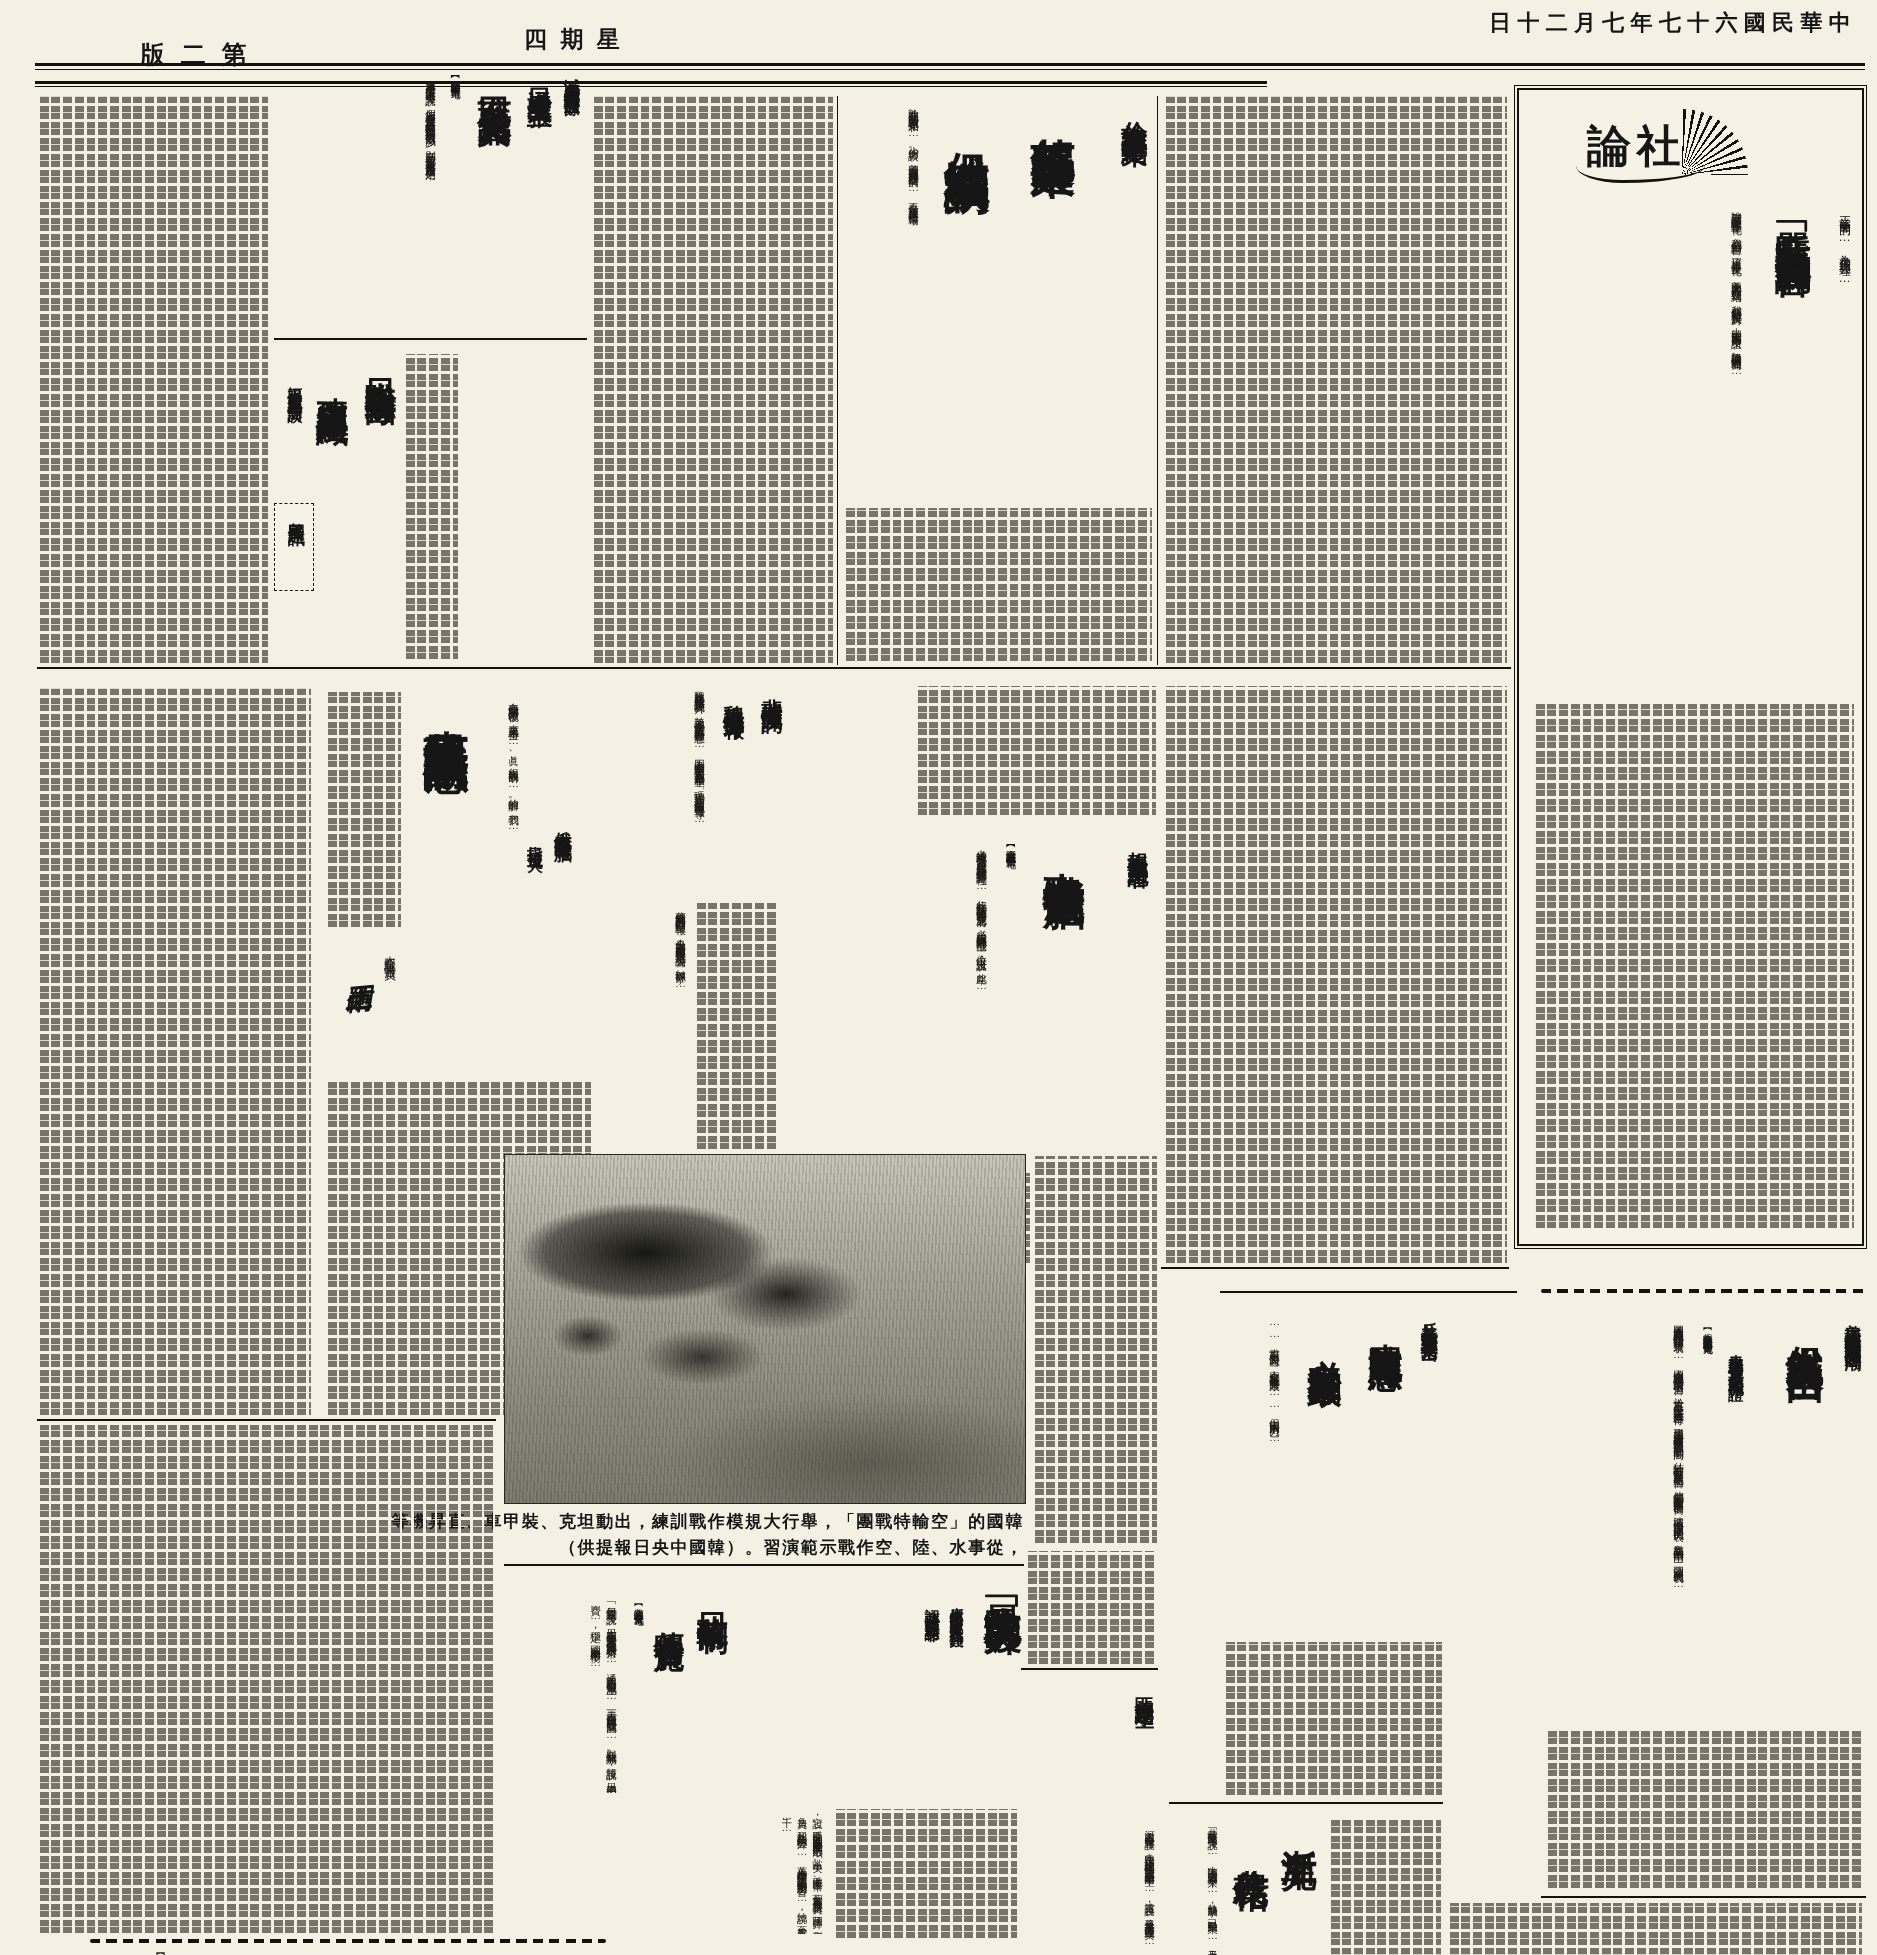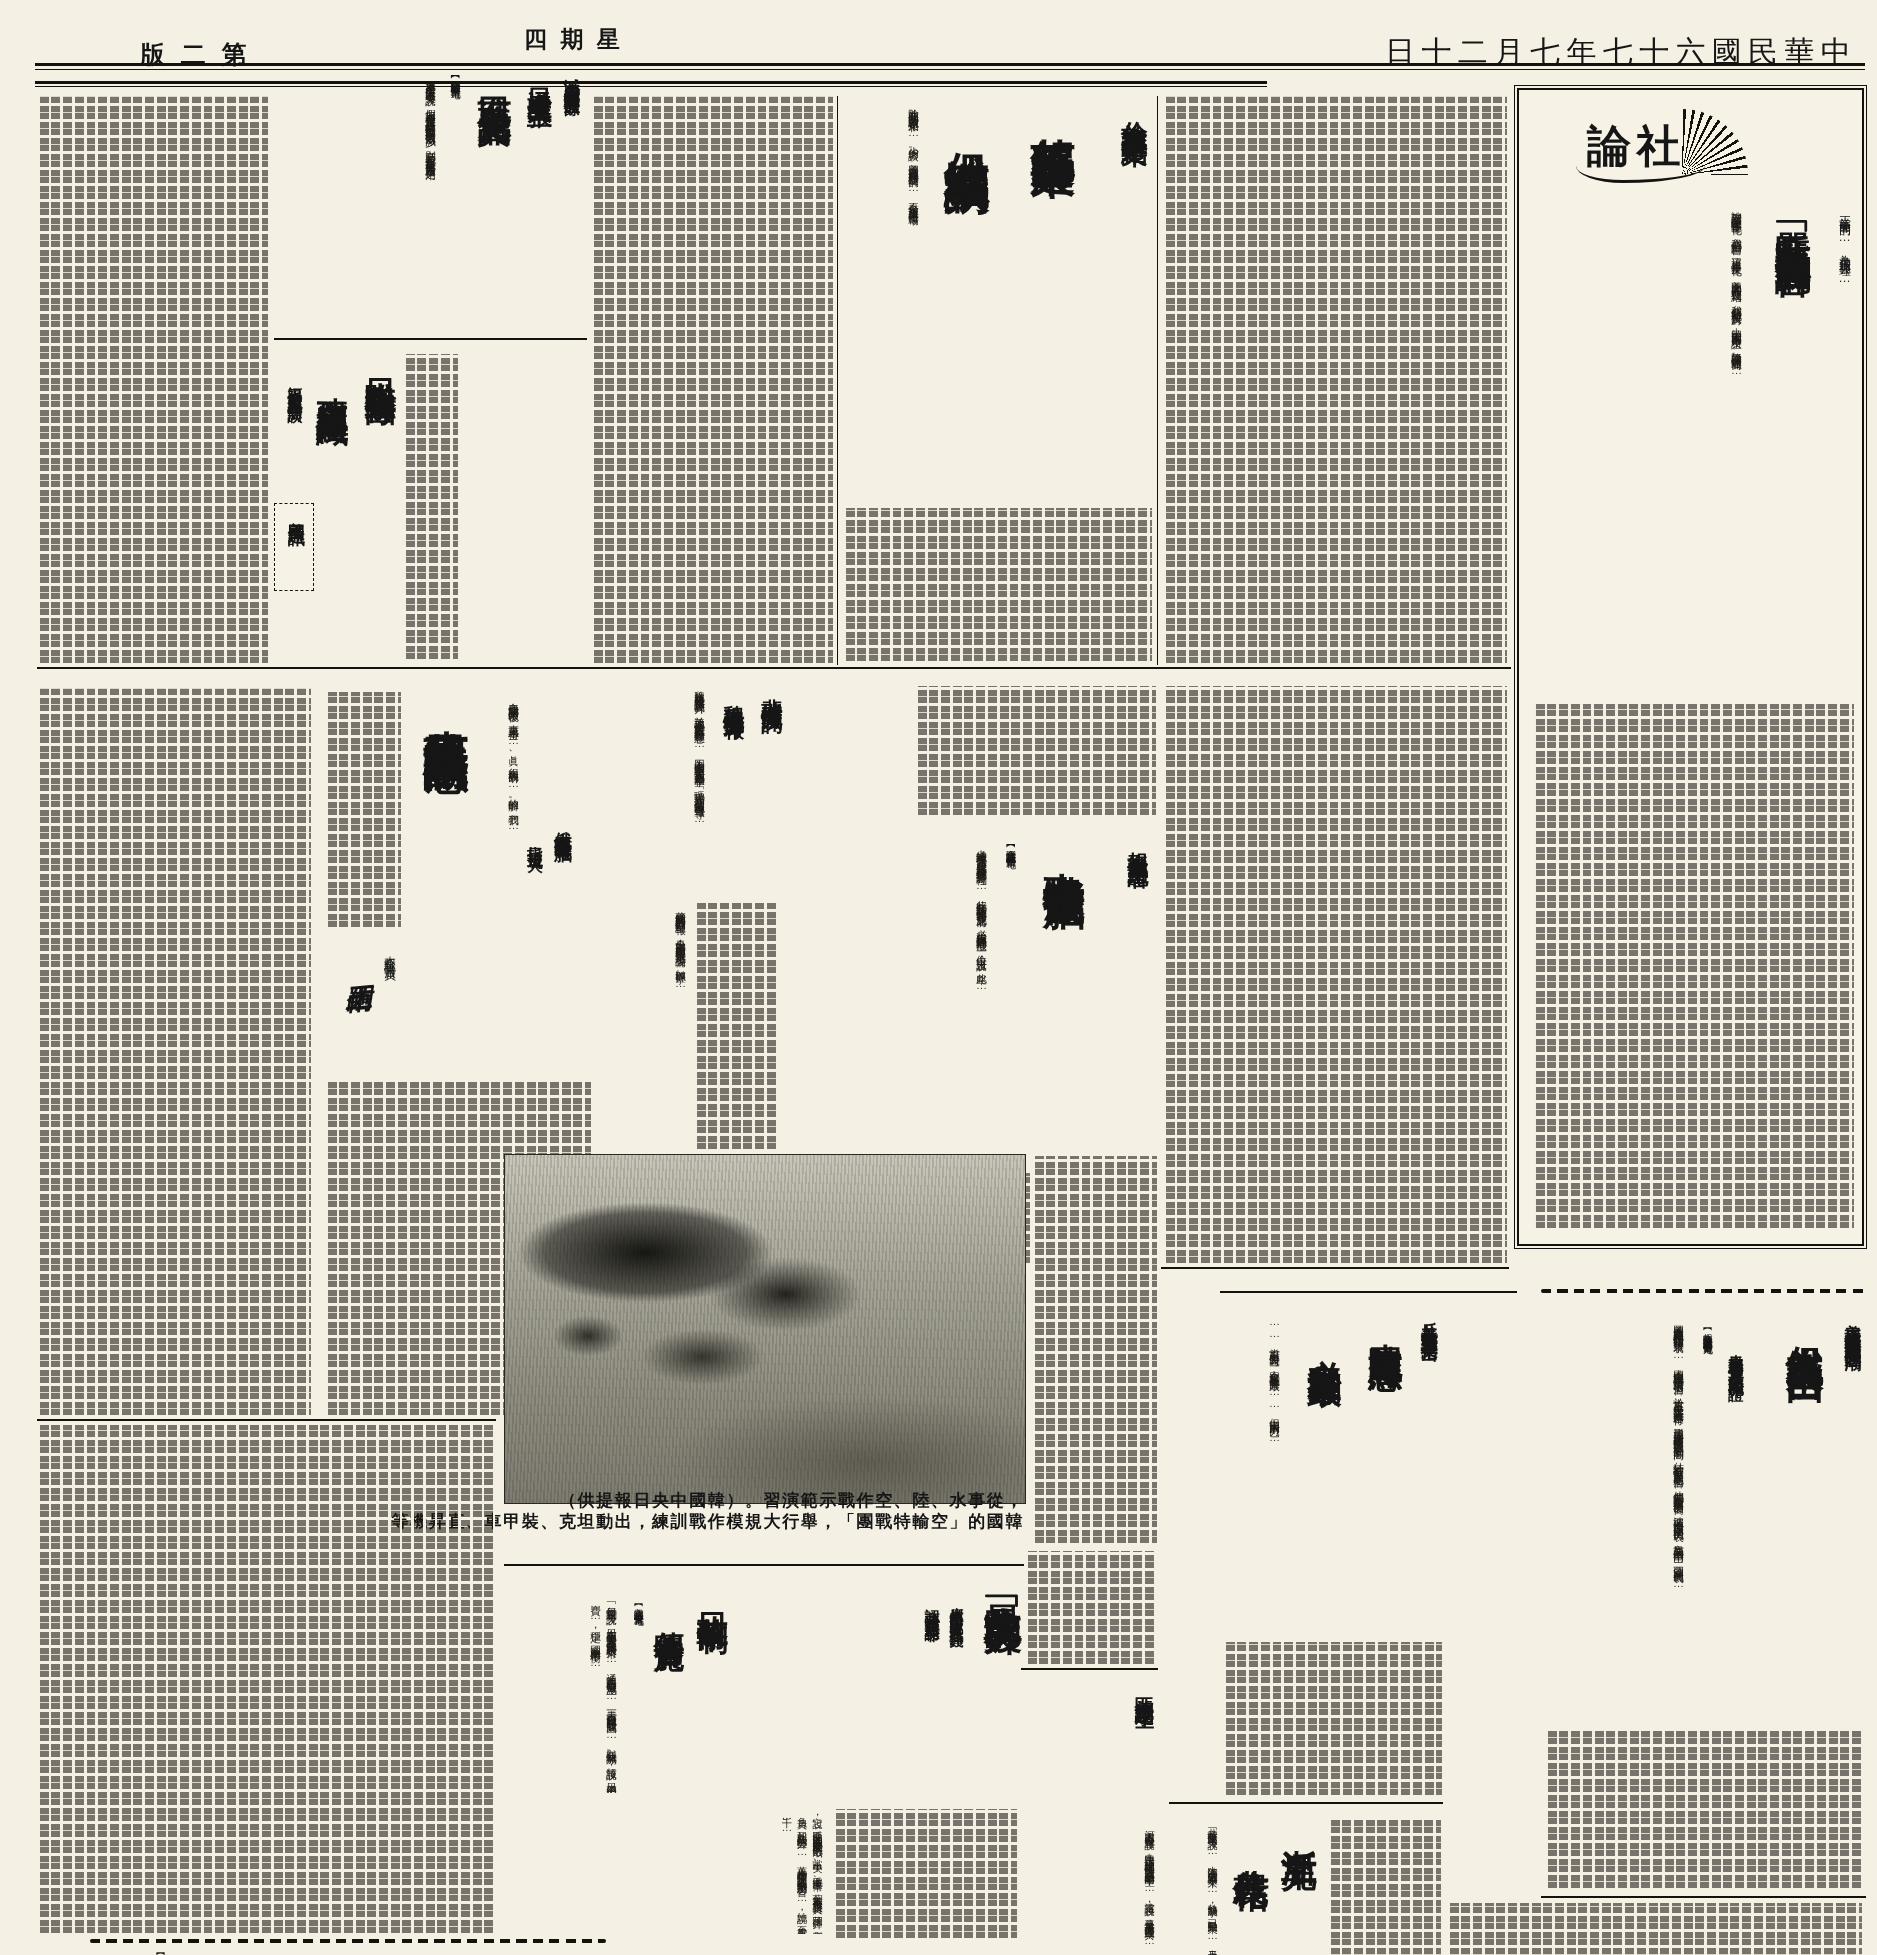--- a/index.html
+++ b/index.html
@@ -34,21 +34,21 @@
     border:0.8px solid #2a2822;}
   .rays{background:repeating-conic-gradient(from 225deg at 0% 100%, #14120e 0 2.6deg, rgba(0,0,0,0) 2.6deg 8deg);
         border-top-right-radius:100%;}
   .swoosh{border-bottom:3.5px solid #14120e;border-radius:0 0 70% 40% / 0 0 100% 100%;}
 </style>
 </head>
 <body>
 
 <div class="page">
 
-  <div class="abs rtl" style="left:1345px;top:32px;width:512px;font-size:30px;letter-spacing:6.3px;font-weight:400;">中華民國六十七年七月二十日</div>
+  <div class="abs rtl" style="left:1345px;top:8px;width:512px;font-size:22px;letter-spacing:6.3px;font-weight:700;">中華民國六十七年七月二十日</div>
   <div class="abs rtl" style="left:508px;top:24px;width:125px;font-size:23px;letter-spacing:13.3px;font-weight:600;">星期四</div>
   <div class="abs rtl" style="left:125px;top:38px;width:137px;font-size:25px;letter-spacing:15.6px;font-weight:700;">第二版</div>
   <div class="abs rule" style="left:35px;top:63px;width:1830px;height:3.1px;"></div>
   <div class="abs rule" style="left:35px;top:69px;width:1830px;height:1.2px;"></div>
   <div class="abs rule" style="left:35px;top:81px;width:1232px;height:2.7px;"></div>
   <div class="abs rule" style="left:35px;top:86px;width:1232px;height:1.2px;"></div>
 
   <div class="abs box2" style="left:1517px;top:88px;width:343px;height:1154px;"></div>
   <div class="abs rays" style="left:1682px;top:109px;width:66px;height:66px;"></div>
   <div class="abs rtl" style="left:1592px;top:117px;width:94px;font-size:44px;font-weight:900;letter-spacing:5.5px;">社論</div>
@@ -112,21 +112,21 @@
   <div class="abs v" style="left:1119px;top:835px;width:30px;height:211px;font-size:21px;font-weight:600;">報復俄審美兩記者</div>
   <div class="abs v vb" style="left:1023px;top:839px;width:63px;height:383px;font-size:42px;">卡特取消售俄電腦</div>
   <div class="abs v" style="left:996px;top:841px;width:19.6px;height:242px;font-size:10.2px;letter-spacing:0.8px;">【合衆國際社華盛頓十八日電】</div>
   <div class="abs exc" style="left:913px;top:841px;width:76px;height:321px;">卡特總統今天否決將一架電腦售給蘇俄塔斯新聞社……此行動意味著此項銷售在完成之前，必須先獲得總統的核准。一位白宮人士說，此舉……</div>
   <div class="abs sim" style="left:913px;top:1173px;width:117px;height:90px;"></div>
   <div class="abs sim" style="left:1163px;top:686px;width:344px;height:577px;"></div>
   <div class="abs rule" style="left:1161px;top:1267px;width:348px;height:1.6px;"></div>
 
   <div class="abs photo" style="left:504px;top:1154px;width:520px;height:348px;"></div>
   <div class="abs rtl" style="left:506px;top:1510px;width:518px;font-size:17px;font-weight:700;letter-spacing:1.6px;">韓國的「空輸特戰團」，舉行大規模作戰訓練，出動坦克、裝甲車、直昇機等</div>
-  <div class="abs rtl" style="left:506px;top:1489px;width:518px;font-size:17px;font-weight:700;letter-spacing:1.6px;">，從事水、陸、空作戰示範演習。（韓國中央日報提供）</div>
+  <div class="abs rtl" style="left:506px;top:1536px;width:518px;font-size:17px;font-weight:700;letter-spacing:1.6px;">，從事水、陸、空作戰示範演習。（韓國中央日報提供）</div>
   <div class="abs rule" style="left:504px;top:1564px;width:520px;height:2px;"></div>
   <div class="abs sim" style="left:1032px;top:1156px;width:125px;height:387px;"></div>
 
   <div class="abs rule" style="left:1220px;top:1291px;width:297px;height:2.3px;"></div>
   <div class="abs v" style="left:1414px;top:1308px;width:24px;height:227px;font-size:17px;font-weight:600;">反共義士袁懋如在美指出</div>
   <div class="abs v vb" style="left:1350px;top:1316px;width:53px;height:305px;font-size:34px;">大陸同胞忍無可忍</div>
   <div class="abs v vb" style="left:1289px;top:1332px;width:53px;height:305px;font-size:34px;">必定奮起推翻暴政</div>
   <div class="abs exc" style="left:1223px;top:1316px;width:59px;height:313px;">……當忍耐力盡失時，一定會奮起推翻中共暴政。……但中國人的耐力已……</div>
   <div class="abs sim" style="left:1223px;top:1642px;width:219px;height:153px;"></div>
 

